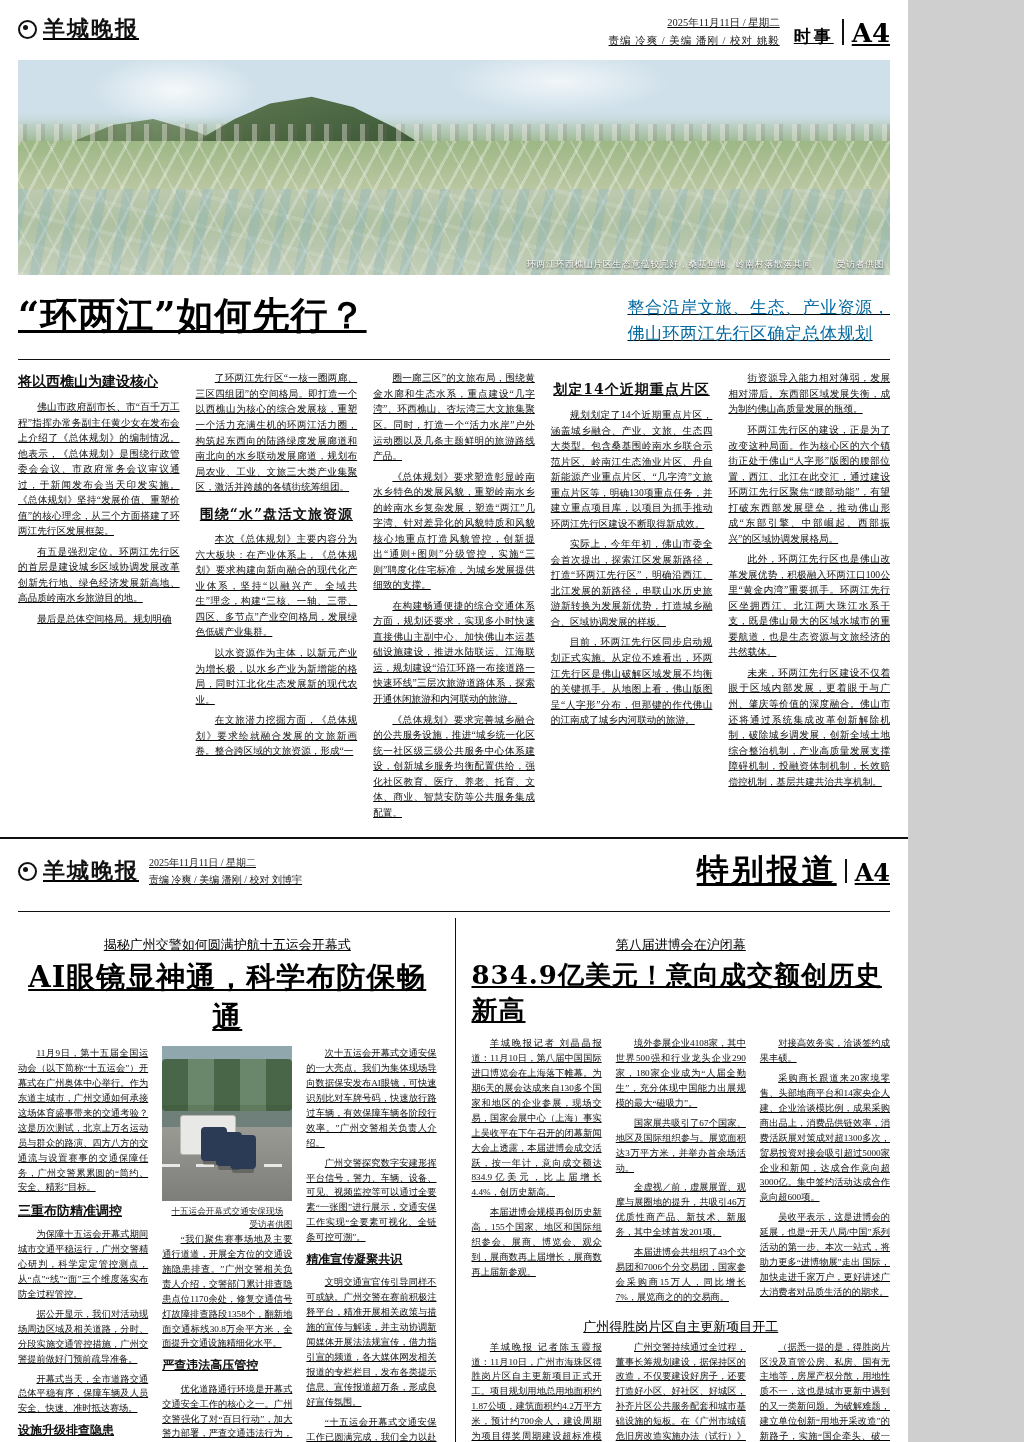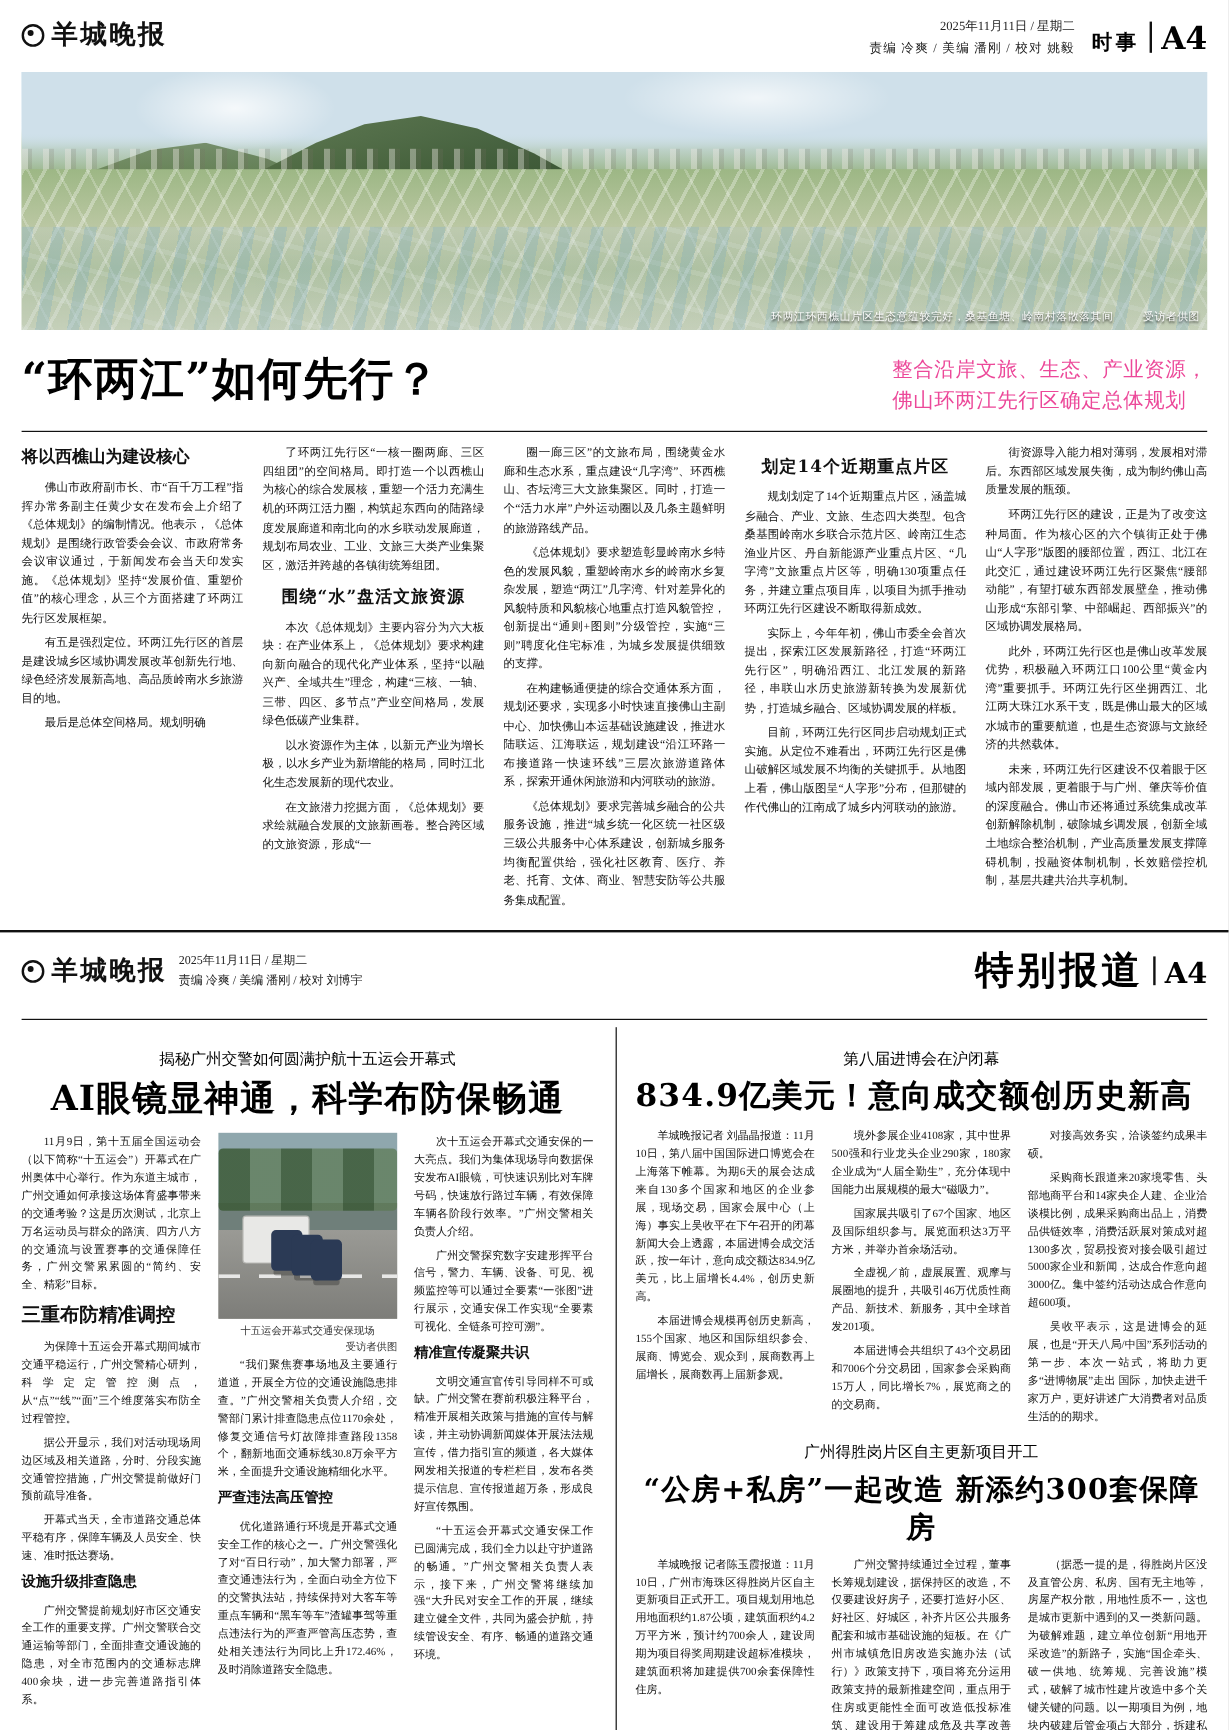--- a/index.html
+++ b/index.html
@@ -1,17 +1,17 @@
 <!DOCTYPE html>
 <html><head>
 <meta charset="utf-8">
 <style>
   html,body{margin:0;padding:0;background:#cfcfcf;}
   body{font-family:"Liberation Serif", serif;}
-  .page{width:1024px;height:1442px;background:#ffffff;position:relative;overflow:hidden;}
+  .page{width:908px;height:1442px;background:#ffffff;position:relative;overflow:hidden;text-decoration:underline;}
   
   .masthead{display:flex;align-items:flex-start;justify-content:space-between;padding:14px 18px 6px 18px;}
   .logo{display:flex;align-items:center;gap:6px;}
   .logo .circ{width:15px;height:15px;border:2px solid #111;border-radius:50%;position:relative;}
   .logo .circ:after{content:"";position:absolute;left:3px;top:3px;width:5px;height:5px;background:#111;border-radius:50%;}
   .logo .name{font-family:"DejaVu Serif", serif;font-weight:bold;font-size:22px;letter-spacing:2px;color:#111;}
   .head-right{display:flex;align-items:center;gap:14px;}
   .head-meta{text-align:right;font-size:10.5px;color:#222;line-height:1.7;}
   .head-meta .l2{letter-spacing:1px;}
   .sect{display:flex;align-items:baseline;gap:8px;font-family:"DejaVu Serif", serif;}
@@ -40,21 +40,21 @@
      background:
        repeating-linear-gradient(100deg, rgba(150,185,195,.55) 0 10px, rgba(190,205,200,.35) 10px 26px),
        repeating-linear-gradient(14deg, rgba(255,255,255,.18) 0 4px, rgba(0,0,0,0) 4px 30px);opacity:.85;}
   .hero .town{position:absolute;left:0;right:0;top:30%;height:26%;
      background:repeating-linear-gradient(90deg, rgba(235,230,225,.75) 0 5px, rgba(120,110,100,.35) 5px 9px, rgba(0,0,0,0) 9px 18px);opacity:.55;}
   .hero-caption{position:absolute;right:6px;bottom:4px;font-size:9px;color:#fff;letter-spacing:.5px;text-shadow:0 1px 2px rgba(0,0,0,.8);}
   .hero-caption .credit{margin-left:22px;}
   
   .headline-row{display:flex;align-items:flex-start;justify-content:space-between;margin:16px 18px 0 18px;gap:36px;}
   .main-title{font-family:"DejaVu Serif", serif;font-size:37px;font-weight:bold;letter-spacing:1px;color:#000;white-space:nowrap;}
-  .sub-title{font-size:17px;line-height:1.55;color:#ec4899;text-align:left;padding-top:4px;letter-spacing:.5px;}
+  .sub-title{font-size:17px;line-height:1.55;color:#0369a1;text-align:left;padding-top:4px;letter-spacing:.5px;}
   .rule{border-top:1px solid #111;margin:12px 18px 0 18px;}
   
   .cols{display:flex;gap:16px;margin:10px 18px 0 18px;}
   .col{flex:1;font-size:9.6px;line-height:1.62;color:#111;text-align:justify;}
   .col p{margin:0 0 5px 0;text-indent:2em;}
   .lead-box{border-left:3px solid #111;padding-left:8px;margin-bottom:6px;}
   .byline{font-size:9.5px;line-height:1.7;margin-bottom:6px;color:#111;}
   .sub-h{font-size:14px;font-weight:bold;text-align:center;margin:8px 0 6px 0;font-family:"DejaVu Serif", serif;letter-spacing:1px;}
   .kicker{font-size:14px;font-weight:bold;margin:0 0 6px 0;font-family:"DejaVu Serif", serif;}
   
@@ -195,21 +195,21 @@
 
   <div class="split">
 
     <div class="halfL">
       <div class="kicker-c">揭秘广州交警如何圆满护航十五运会开幕式</div>
       <div class="big2">AI眼镜显神通，科学布防保畅通</div>
 
       <div class="cols2">
         <div class="col">
           <p>11月9日，第十五届全国运动会（以下简称“十五运会”）开幕式在广州奥体中心举行。作为东道主城市，广州交通如何承接这场体育盛事带来的交通考验？这是历次测试，北京上万名运动员与群众的路演、四方八方的交通流与设置赛事的交通保障任务，广州交警累累圆的“简约、安全、精彩”目标。</p>
-          <div class="kicker" style="font-size:16px">三重布防精准调控</div>
+          <div class="kicker" style="font-size:13px">三重布防精准调控</div>
           <p>为保障十五运会开幕式期间城市交通平稳运行，广州交警精心研判，科学定定管控测点，从“点”“线”“面”三个维度落实布防全过程管控。</p>
           <p>据公开显示，我们对活动现场周边区域及相关道路，分时、分段实施交通管控措施，广州交警提前做好门预前疏导准备。</p>
           <p>开幕式当天，全市道路交通总体平稳有序，保障车辆及人员安全、快速、准时抵达赛场。</p>
           <div class="kicker" style="font-size:12px">设施升级排查隐患</div>
           <p>广州交警提前规划好市区交通安全工作的重要支撑。广州交警联合交通运输等部门，全面排查交通设施的隐患，对全市范围内的交通标志牌400余块，进一步完善道路指引体系。</p>
         </div>
 
         <div class="col">
           <div class="photo2">
             <div class="trees"></div>
@@ -255,21 +255,20 @@
           <p>本届进博会共组织了43个交易团和7006个分交易团，国家参会采购商15万人，同比增长7%，展览商之的的交易商。</p>
         </div>
         <div class="col">
           <p>对接高效务实，洽谈签约成果丰硕。</p>
           <p>采购商长跟道来20家境零售、头部地商平台和14家央企人建、企业洽谈模比例，成果采购商出品上，消费品供链效率，消费活跃展对策成对超1300多次，贸易投资对接会吸引超过5000家企业和新闻，达成合作意向超3000亿。集中签约活动达成合作意向超600项。</p>
           <p>吴收平表示，这是进博会的延展，也是“开天八局/中国”系列活动的第一步、本次一站式，将助力更多“进博物展”走出 国际，加快走进千家万户，更好讲述广大消费者对品质生活的的期求。</p>
         </div>
       </div>
 
       <div class="kicker-c" style="margin-top:8px">广州得胜岗片区自主更新项目开工</div>
-      <div class="big4">“公房+私房”一起改造 新添约300套保障房</div>
 
       <div class="cols2">
         <div class="col">
           <p>羊城晚报 记者陈玉霞报道：11月10日，广州市海珠区得胜岗片区自主更新项目正式开工。项目规划用地总用地面积约1.87公顷，建筑面积约4.2万平方米，预计约700余人，建设周期为项目得奖周期建设超标准模块，建筑面积将加建提供700余套保障性住房。</p>
         </div>
         <div class="col">
           <p>广州交警持续通过全过程，董事长筹规划建设，据保持区的改造，不仅要建设好房子，还要打造好小区、好社区、好城区，补齐片区公共服务配套和城市基础设施的短板。在《广州市城镇危旧房改造实施办法（试行）》政策支持下，项目将充分运用政策支持的最新推建空间，重点用于住房或更能性全面可改造低投标准筑、建设用于筹建成危及共享改善同，解决基本成可改造。同时，项目将得开拓同小学扩建工程将入一期改造计划，解决学校城乡标准化测场道路、建筑差扣等到题，预计作在片区中间的万校园路，将从单位开始支持功能行到同，可将后与新建建筑连接。</p>
         </div>
         <div class="col">
           <p>（据悉一提的是，得胜岗片区没及直管公房、私房、国有无主地等，房屋产权分散，用地性质不一，这也是城市更新中遇到的又一类新问题。为破解难题，建立单位创新“用地开采改造”的新路子，实施“国企牵头、破一供地、统筹规、完善设施”模式，破解了城市性建片改造中多个关键关键的问题。以一期项目为例，地块内破建后管金项占大部分，拆建私房、混合现留的楼栋是少数。通过土地并室、三者未来将复建建过同一模化产生标信里，土地使用功能利用，政府进行住房地，公共空间提建升利润，私住业主按照政策许建进行自工建设共享，破解改造贡献，得有独立等项目、增建电梯、无障碍设施、地下停车场等。）</p>

